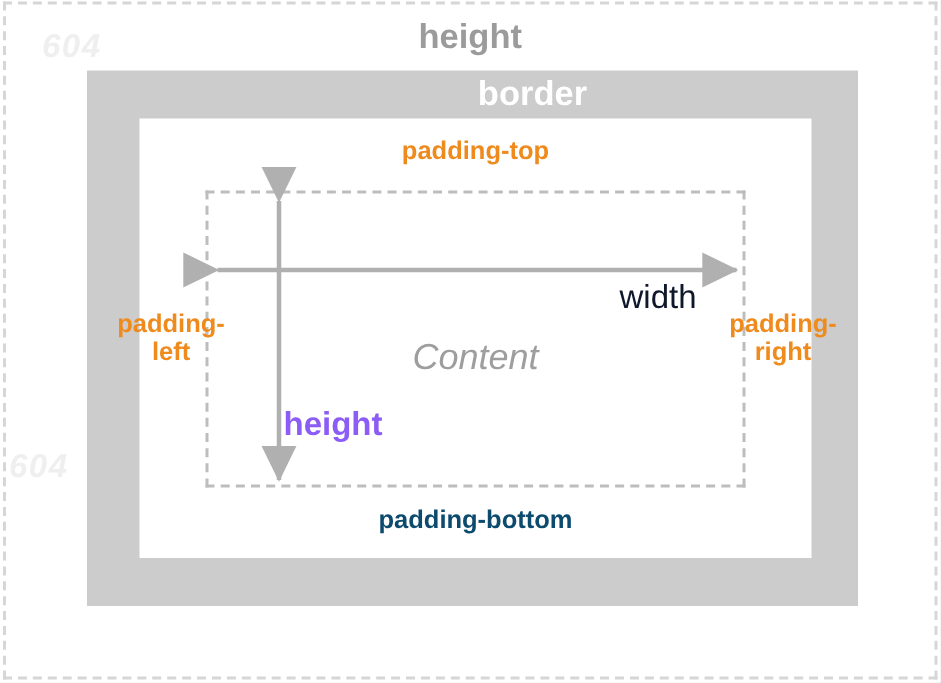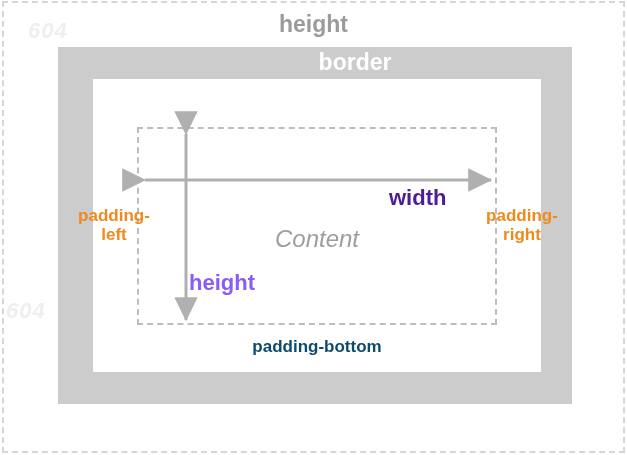--- a/index.html
+++ b/index.html
@@ -126,25 +126,25 @@
   .lbl-content {
     left: 137px;
     width: 360px;
     top: 226px;
     text-align: center;
     font-size: 24px;
     font-style: italic;
     color: #9e9e9e;
   }
   .lbl-width {
-    left: 389px;
+    left: 413px;
     top: 186px;
     font-size: 22px;
-    font-weight: bold;
-    color: #4c1d95;
+    font-weight: normal;
+    color: #0f172a;
   }
   .lbl-height {
     left: 189px;
     top: 271px;
     font-size: 22px;
     font-weight: bold;
     color: #8b5cf6;
   }
 
   
@@ -206,20 +206,21 @@
     </defs>
 
     <line x1="145" y1="180" x2="491" y2="180" stroke="#b0b0b0" stroke-width="3" marker-start="url(#ah)" marker-end="url(#ah)"></line>
 
     <line x1="186" y1="134" x2="186" y2="320" stroke="#b0b0b0" stroke-width="3" marker-start="url(#ah)" marker-end="url(#ah)"></line>
   </svg>
 
   <div class="lbl lbl-margin">height</div>
   <div class="lbl lbl-border">border</div>
 
+  <div class="lbl lbl-padding-top">padding-top</div>
   <div class="lbl lbl-padding-bottom">padding-bottom</div>
   <div class="lbl lbl-padding-left">padding-left</div>
   <div class="lbl lbl-padding-right">padding-right</div>
 
   <div class="lbl lbl-content">Content</div>
   <div class="lbl lbl-width">width</div>
   <div class="lbl lbl-height">height</div>
 
 
 </div>

